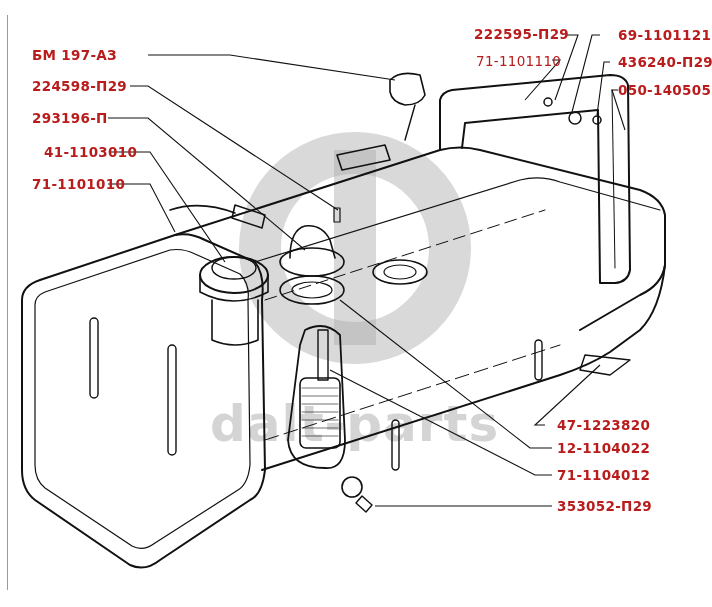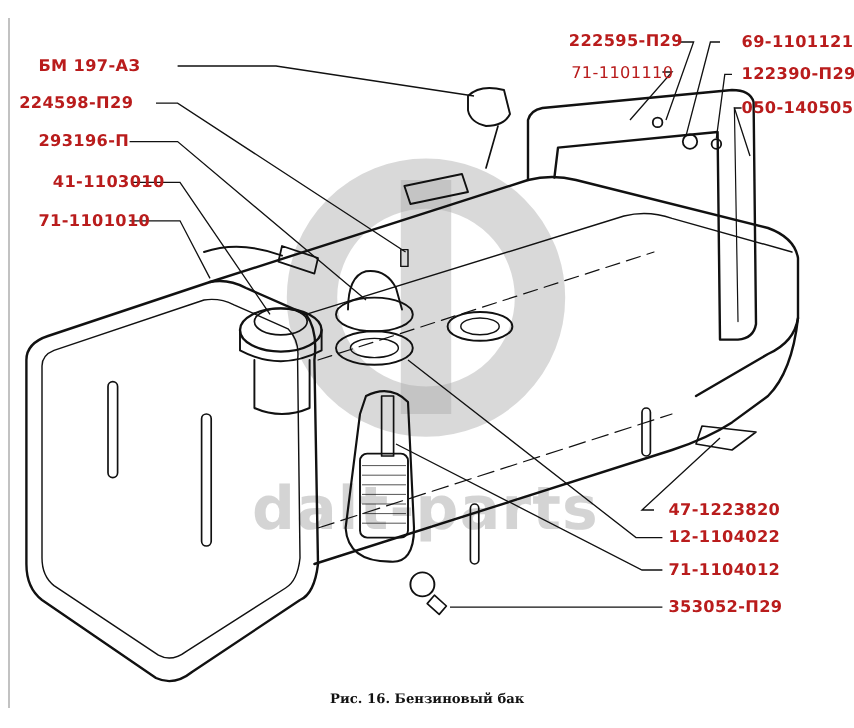--- a/index.html
+++ b/index.html
@@ -101,30 +101,29 @@
       <path d="M610 62 L604 62 L597 115"></path>
       <path d="M618 90 L612 90 L625 130"></path>
       <path d="M545 425 L535 425 L600 365"></path>
       <path d="M552 448 L530 448 L340 300"></path>
       <path d="M552 475 L535 475 L330 370"></path>
       <path d="M552 506 L375 506"></path>
     </g>
   </svg>
 
   <div class="lbl" style="left:32px;top:47px">БМ 197-АЗ</div>
-  <div class="lbl" style="left:16px;top:78px">224598-П29</div>
+  <div class="lbl" style="left:32px;top:78px">224598-П29</div>
   <div class="lbl" style="left:32px;top:110px">293196-П</div>
   <div class="lbl" style="left:44px;top:144px">41-1103010</div>
   <div class="lbl" style="left:32px;top:176px">71-1101010</div>
 
   <div class="lbl" style="left:474px;top:26px">222595-П29</div>
   <div class="lbl" style="left:476px;top:53px;font-weight:normal">71-1101110</div>
   <div class="lbl" style="left:618px;top:27px">69-1101121</div>
-  <div class="lbl" style="left:618px;top:54px">122390-П29</div>
+  <div class="lbl" style="left:618px;top:54px">436240-П29</div>
   <div class="lbl" style="left:618px;top:82px">050-140505</div>
 
   <div class="lbl" style="left:557px;top:417px">47-1223820</div>
   <div class="lbl" style="left:557px;top:440px">12-1104022</div>
   <div class="lbl" style="left:557px;top:467px">71-1104012</div>
   <div class="lbl" style="left:557px;top:498px">353052-П29</div>
 
-  <div class="caption">Рис. 16. Бензиновый бак</div>
 </div>
 
 </body></html>

